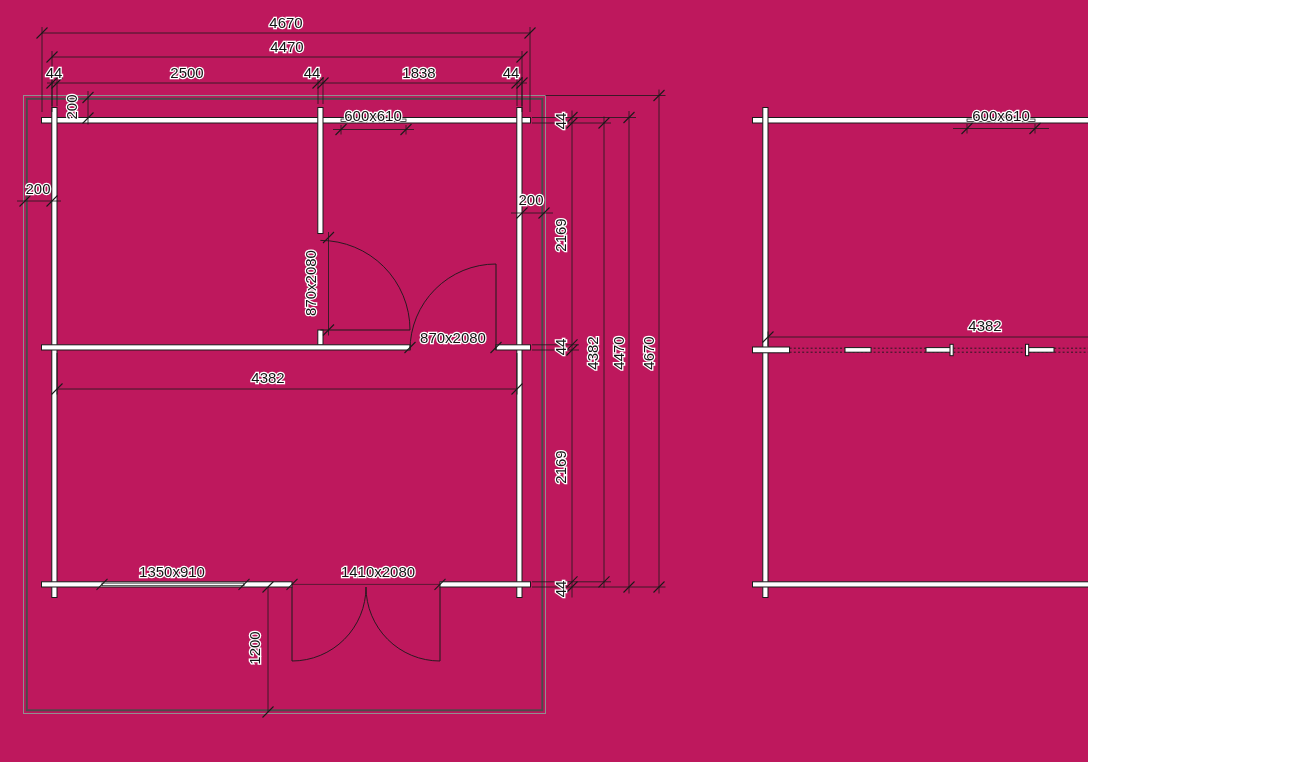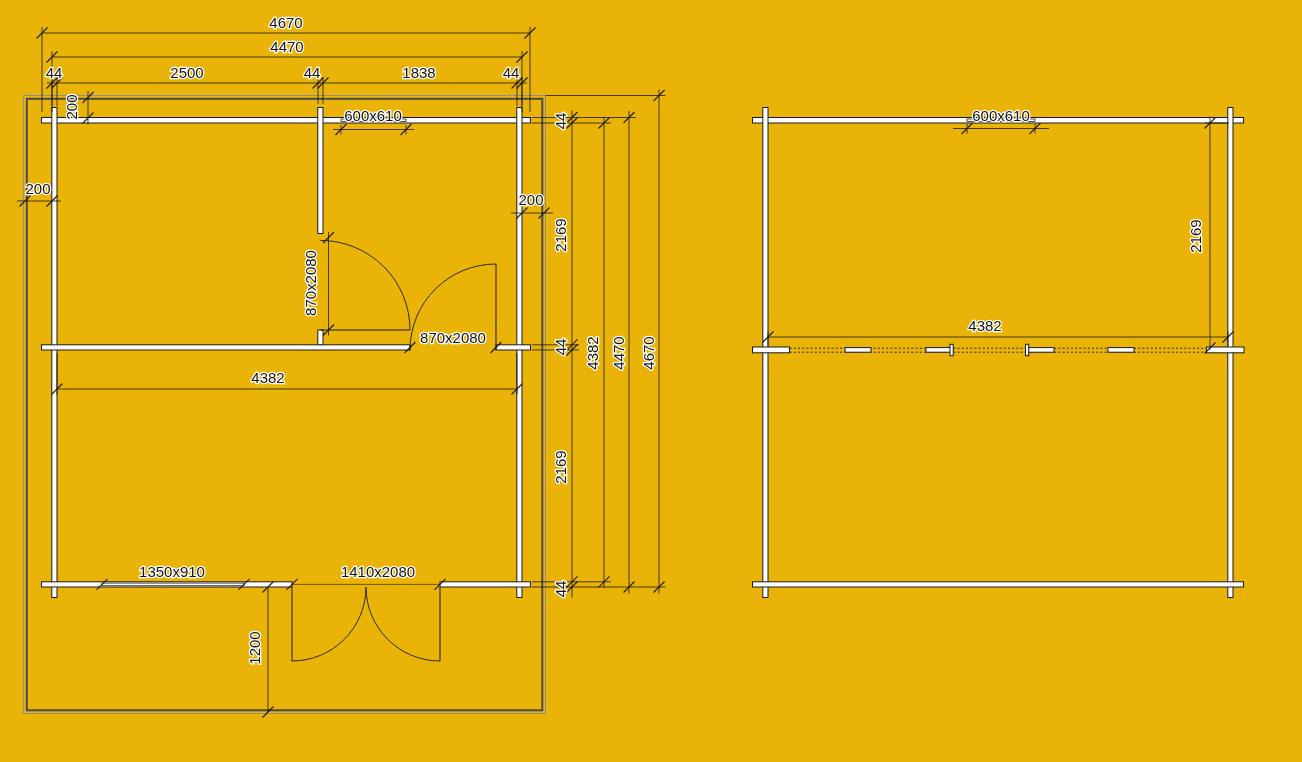--- a/index.html
+++ b/index.html
@@ -1,16 +1,16 @@
 <!DOCTYPE html>
 <html><head>
 <meta charset="utf-8">
 <style>
   html,body { margin:0; padding:0; background:#ffffff; }
-  .sheet { width:1302px; height:762px; background:#eab308; position:relative; overflow:hidden; }
+  .sheet { width:1088px; height:762px; background:#be185d; position:relative; overflow:hidden; }
   svg { font-family:"Liberation Sans", sans-serif; display:block; }
   .w   { fill:#ffffff; stroke:#1a1a1a; stroke-width:1; }
   .win { fill:#ffffff; stroke:#1a1a1a; stroke-width:0.75; }
   .dl  { stroke:#1a1a1a; stroke-width:0.8; fill:none; }
   .thr { stroke:#1a1a1a; stroke-width:0.6; fill:none; }
   .door{ stroke:#1a1a1a; stroke-width:1; fill:none; }
   .arc { stroke:#1a1a1a; stroke-width:0.9; fill:none; }
   .dash{ stroke:#1a1a1a; stroke-width:0.9; fill:none; stroke-dasharray:2 2.2; }
   .out1{ fill:none; stroke:#8f8f8f; stroke-width:1; }
   .out2{ fill:none; stroke:#4a4a4a; stroke-width:2; }

